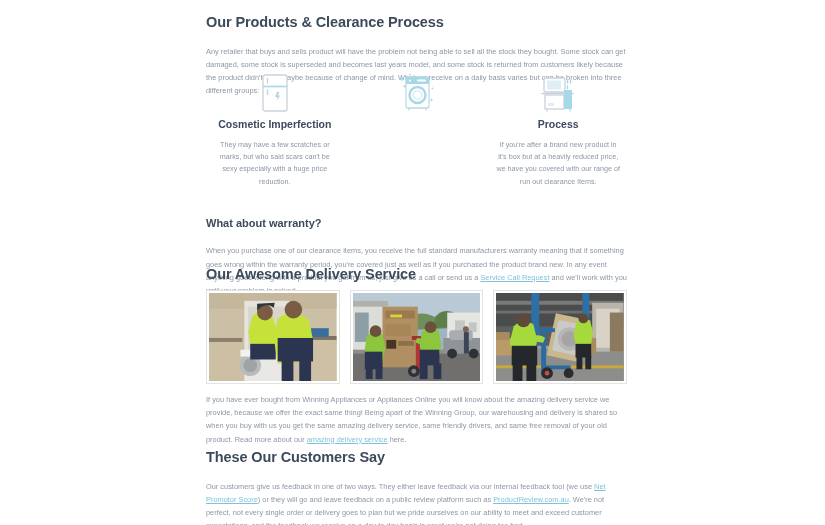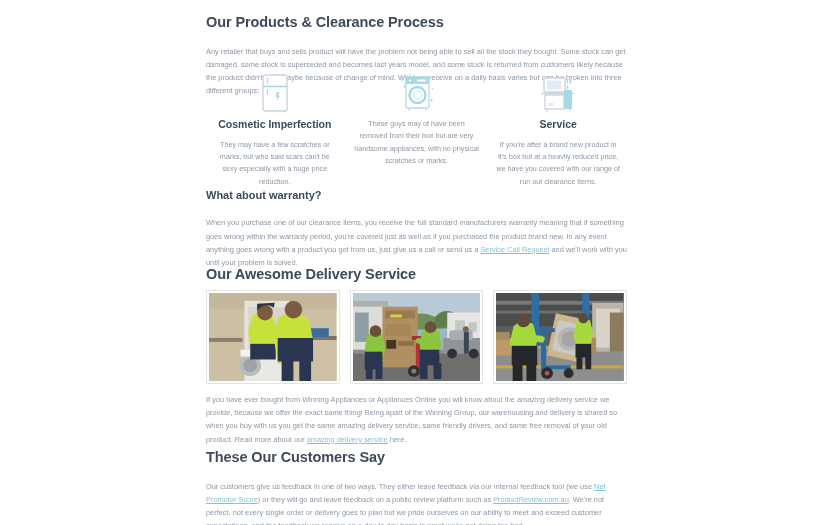--- a/index.html
+++ b/index.html
@@ -84,21 +84,21 @@
   .feature-col p {
     font-size: 7.2px;
     line-height: 12.4px;
     color: #8c97a5;
     text-align: center;
     margin: 0;
   }
 
   
   #warranty-section { position: absolute; left: 206px; top: 188px; width: 421px; }
-  #warranty-section h3 { margin-bottom: 14px; font-size: 11px; }
+  #warranty-section h3 { margin-bottom: 14px; font-size: 11px; margin-top: 28px; }
 
   
   #delivery-section { position: absolute; left: 206px; top: 265px; width: 421px; }
   #delivery-section h2 { margin-bottom: 0; }
 
   .gallery {
     position: absolute;
     left: 206px;
     top: 290px;
     width: 421px;
@@ -170,40 +170,39 @@
           <circle cx="19.5" cy="23" r="4.3" stroke="#cfe7ef" stroke-width="1.1" fill="none"></circle>
           <path d="M4 4 l0.8 2.2 l2.2 0.8 l-2.2 0.8 l-0.8 2.2 l-0.8 -2.2 l-2.2 -0.8 l2.2 -0.8 z" fill="#a7d8e8"></path>
           <path d="M6.5 12.5 l0.5 1.3 l1.3 0.5 l-1.3 0.5 l-0.5 1.3 l-0.5 -1.3 l-1.3 -0.5 l1.3 -0.5 z" fill="#a7d8e8"></path>
           <path d="M12 1 l0.45 1.2 l1.2 0.45 l-1.2 0.45 l-0.45 1.2 l-0.45 -1.2 l-1.2 -0.45 l1.2 -0.45 z" fill="#a7d8e8"></path>
           <path d="M33.5 26 l0.55 1.45 l1.45 0.55 l-1.45 0.55 l-0.55 1.45 l-0.55 -1.45 l-1.45 -0.55 l1.45 -0.55 z" fill="#a7d8e8"></path>
           <path d="M34.5 15 l0.4 1.05 l1.05 0.4 l-1.05 0.4 l-0.4 1.05 l-0.4 -1.05 l-1.05 -0.4 l1.05 -0.4 z" fill="#a7d8e8"></path>
           <line x1="11" y1="36" x2="11" y2="38.5" stroke="#bcd9e4" stroke-width="1.3"></line>
           <line x1="28" y1="36" x2="28" y2="38.5" stroke="#bcd9e4" stroke-width="1.3"></line>
         </svg>
       </div>
-      <p>These guys may of have been removed from their box but are very handsome appliances, with no physical scratches or marks.</p>
     </div>
 
     <div class="feature-col">
       <div class="feature-icon">
         <svg class="icon" width="34" height="36" viewBox="0 0 34 36" fill="none">
           <rect x="3" y="2" width="21" height="14" rx="1.5" stroke="#c9d2da" stroke-width="1.3" fill="#ffffff"></rect>
           <rect x="6" y="4.5" width="14" height="9" rx="1" fill="#dfeef4"></rect>
           <line x1="26.5" y1="4.5" x2="26.5" y2="7" stroke="#a7d8e8" stroke-width="1.4" stroke-linecap="round"></line>
           <line x1="29.5" y1="4.5" x2="29.5" y2="7" stroke="#a7d8e8" stroke-width="1.4" stroke-linecap="round"></line>
           <line x1="26.5" y1="10" x2="26.5" y2="12.5" stroke="#a7d8e8" stroke-width="1.4" stroke-linecap="round"></line>
           <line x1="1" y1="17.5" x2="32" y2="17.5" stroke="#c9d2da" stroke-width="1.6" stroke-linecap="round"></line>
           <rect x="4" y="19" width="19" height="14" stroke="#c9d2da" stroke-width="1.3" fill="#ffffff"></rect>
           <rect x="7" y="27" width="6" height="3" rx="0.6" fill="#dfeef4"></rect>
           <rect x="23" y="14" width="8" height="19" fill="#a7d8e8"></rect>
           <line x1="6" y1="33" x2="6" y2="35.5" stroke="#c9d2da" stroke-width="1.3"></line>
           <line x1="29" y1="33" x2="29" y2="35.5" stroke="#c9d2da" stroke-width="1.3"></line>
         </svg>
       </div>
-      <h3 class="sub-title">Service</h3>
+      <h3 class="sub-title">Process</h3>
       <p>If you're after a brand new product in it's box but at a heavily reduced price, we have you covered with our range of run out clearance items.</p>
     </div>
 
   </div>
 
   <section id="warranty-section">
     <h3 class="sub-title">What about warranty?</h3>
     <p class="body-text"><span>When you purchase one of our clearance items, you receive the full standard manufacturers warranty meaning that if something goes wrong within the warranty period, you're covered just as well as if you purchased the product brand new. In any event anything goes wrong with a product you got from us, just give us a call or send us a </span><a class="inline-link" href="#">Service Call Request</a><span> and we'll work with you until your problem is solved.</span></p>
   </section>
 

